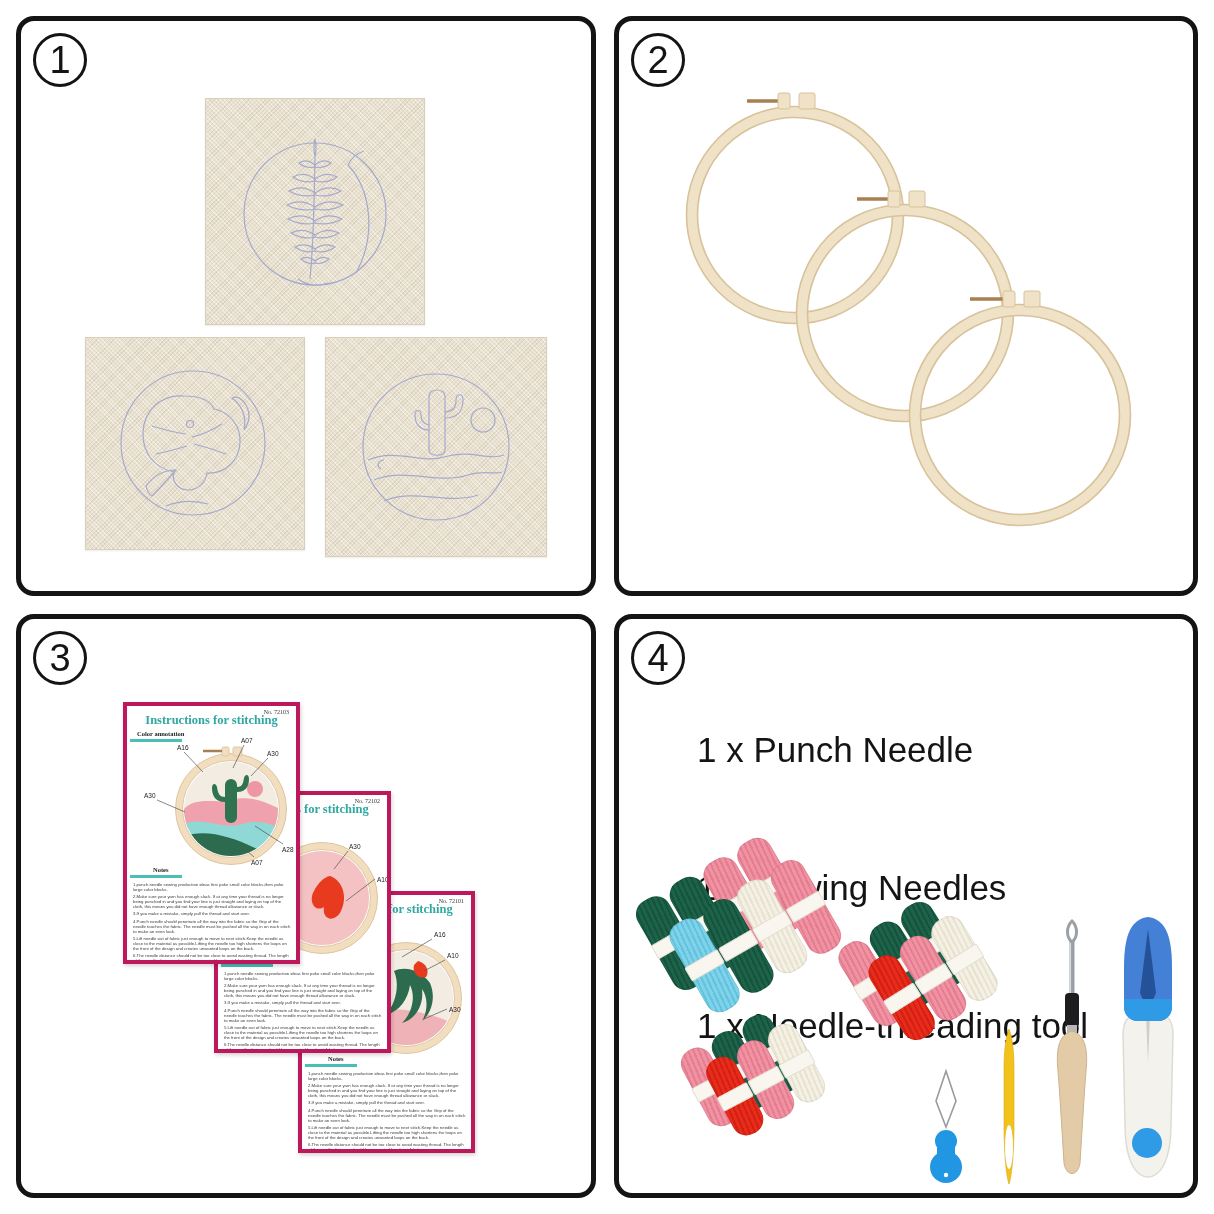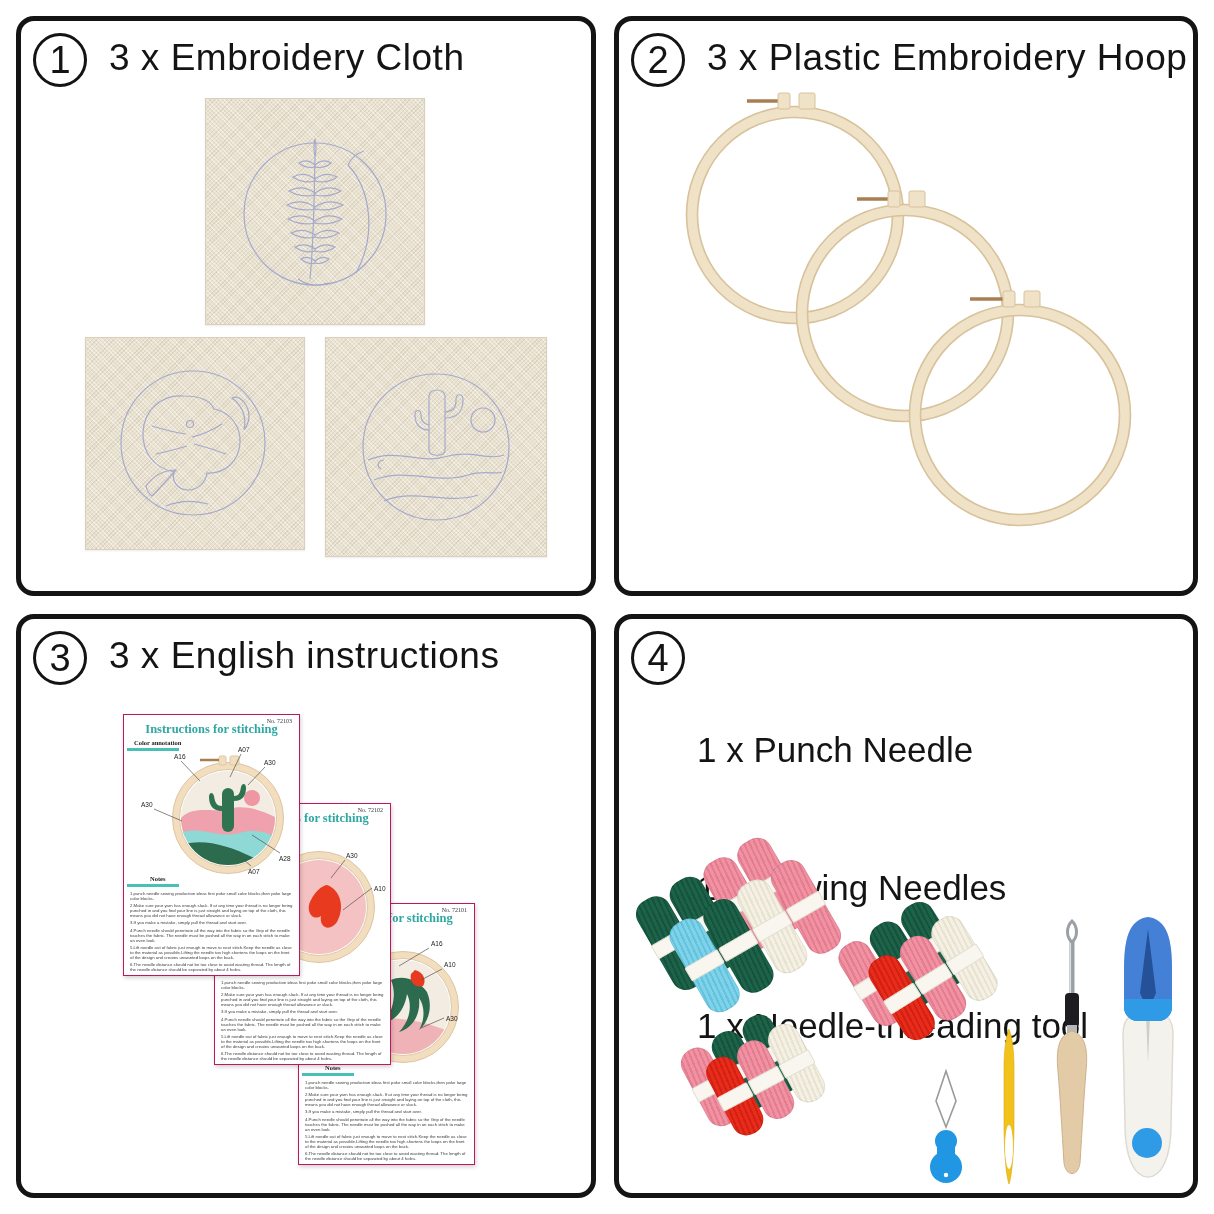--- a/index.html
+++ b/index.html
@@ -17,22 +17,22 @@
   #panel4 .p4lines{position:absolute;left:78px;top:16px;font-size:35px;line-height:46px;white-space:pre-wrap;}
 
   
   .cloth{position:absolute;background-color:#eae2d1;
     background-image:repeating-linear-gradient(45deg,rgba(255,255,255,.4) 0 1px,transparent 1px 3px),
                      repeating-linear-gradient(-45deg,rgba(176,163,135,.28) 0 1px,transparent 1px 3px);
     border:1px solid #d9cfba;box-shadow:0 1px 2px rgba(0,0,0,.08);}
   .cloth svg{position:absolute;left:0;top:0;}
 
   
-  .sheet{position:absolute;width:177px;height:262px;background:#fff;border:1px solid #be185d;
-         box-shadow:1px 2px 4px rgba(0,0,0,.18);overflow:hidden;box-sizing:border-box;margin-top:12px;}
+  .sheet{position:absolute;width:177px;height:262px;background:#fff;border:4px solid #be185d;
+         box-shadow:1px 2px 4px rgba(0,0,0,.18);overflow:hidden;box-sizing:border-box;}
   .sheet-no{position:absolute;top:3px;right:7px;font-size:6px;color:#333;
             font-family:"Liberation Serif",serif;}
   .sheet-title{position:absolute;top:7px;left:0;width:100%;text-align:center;font-size:12.5px;
                color:#2fa8a2;font-family:"Liberation Serif",serif;font-weight:bold;}
   .sect{position:absolute;font-size:6.5px;font-weight:bold;color:#222;
         font-family:"Liberation Serif",serif;}
   .bar{position:absolute;height:2.5px;width:52px;background:#49bfb8;left:3px;}
   .ca-lbl{left:10px;top:24px;}  .ca-bar{top:33px;}
   .no-lbl{left:26px;top:160px;} .no-bar{top:169px;}
   .sheet-art{position:absolute;left:0;top:26px;}
@@ -61,21 +61,20 @@
 </style>
 </head>
 <body>
 
 <div id="stage">
 
   <div class="panel" id="panel1">
     <div class="badge">
         <span>1</span>
       </div>
-    <div class="ptitle">3 x Embroidery Cloth</div>
 
     <div class="cloth" style="left:184px;top:77px;width:218px;height:225px;">
       <svg width="218" height="225" viewBox="0 0 218 225">
         <g fill="none" stroke="#9aa0cc" stroke-width="1.2" opacity=".85">
           <circle cx="109" cy="115" r="71"></circle>
           <path d="M109,58 C108,100 108,140 104,180"></path>
           <path d="M109,58 Q111,48 109,40 Q107,48 109,58"></path>
           <path d="M109,66 Q117,59 125,64 Q118,70 109,68 Z M109,66 Q101,59 93,64 Q100,70 109,68 Z"></path>
           <path d="M109,80 Q120,72 131,78 Q121,85 109,82 Z M109,80 Q98,72 87,78 Q97,85 109,82 Z"></path>
           <path d="M109,94 Q122,85 135,92 Q123,99 109,96 Z M109,94 Q96,85 83,92 Q95,99 109,96 Z"></path>
@@ -121,21 +120,20 @@
           <path d="M58,122 C52,122 50,128 55,131"></path>
         </g>
       </svg>
     </div>
   </div>
 
   <div class="panel" id="panel2">
     <div class="badge">
         <span>2</span>
       </div>
-    <div class="ptitle">3 x Plastic Embroidery Hoop</div>
     <svg width="574" height="570" viewBox="0 0 574 570" style="position:absolute;left:0;top:0;">
       <g>
         <circle cx="176" cy="194" r="103" fill="none" stroke="#f0e2c7" stroke-width="11"></circle>
         <circle cx="176" cy="194" r="108.5" fill="none" stroke="#d7c29b" stroke-width="1.6"></circle>
         <circle cx="176" cy="194" r="97.5" fill="none" stroke="#d7c29b" stroke-width="1.6"></circle>
         <line x1="128" y1="80" x2="160" y2="80" stroke="#a87f52" stroke-width="3.5"></line>
         <rect x="159" y="72" width="12" height="16" rx="2" fill="#f0e2c7" stroke="#d7c29b"></rect>
         <rect x="180" y="72" width="16" height="16" rx="2" fill="#f0e2c7" stroke="#d7c29b"></rect>
       </g>
       <g>
@@ -154,21 +152,20 @@
         <rect x="384" y="270" width="12" height="16" rx="2" fill="#f0e2c7" stroke="#d7c29b"></rect>
         <rect x="405" y="270" width="16" height="16" rx="2" fill="#f0e2c7" stroke="#d7c29b"></rect>
       </g>
     </svg>
   </div>
 
   <div class="panel" id="panel3">
     <div class="badge">
         <span>3</span>
       </div>
-    <div class="ptitle">3 x English instructions</div>
 
     <div class="sheet" style="left:277px;top:272px;z-index:10;">
       <div class="sheet-no"><span>No.</span> <span>72101</span></div>
       <div class="sheet-title">Instructions for stitching</div>
       <svg class="sheet-art" width="177" height="138" viewBox="0 0 177 138">
         <defs>
             <clipPath id="clip3">
               <circle cx="104" cy="77" r="47"></circle>
             </clipPath>
           </defs>

